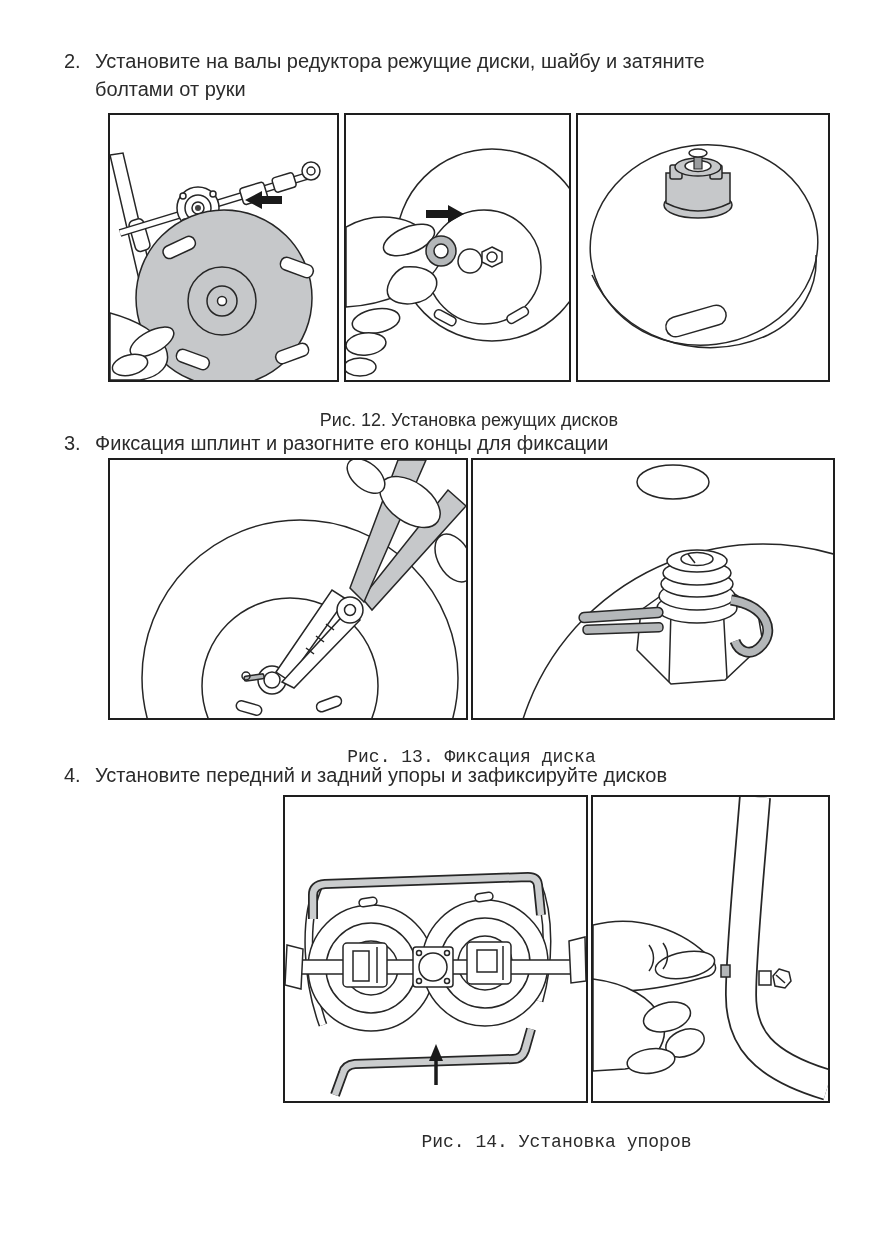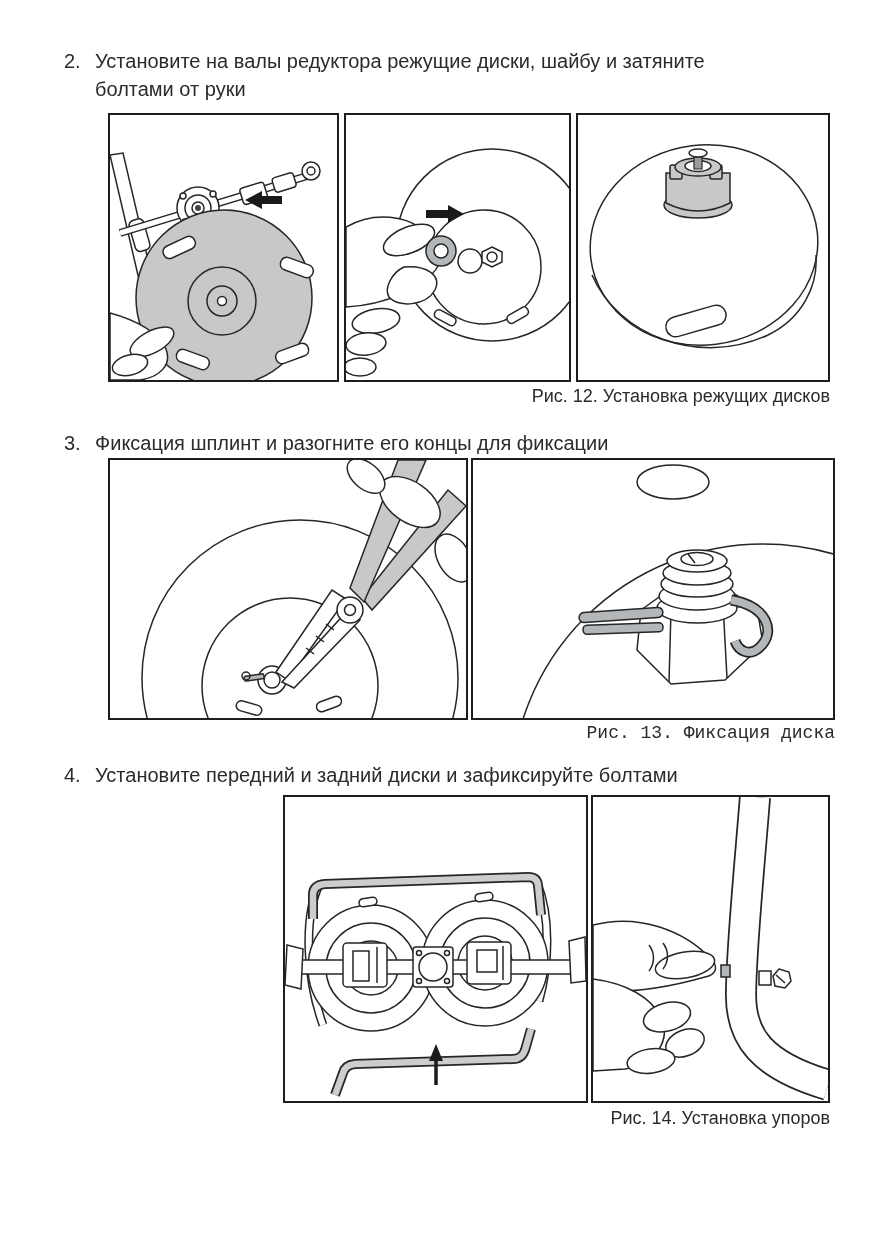--- a/index.html
+++ b/index.html
@@ -7,21 +7,21 @@
     width:875px;height:1241px;position:relative;background:#ffffff;
     font-family:"Liberation Sans","DejaVu Sans",sans-serif;
     color:#2b2b2b;overflow:hidden;
   }
   .step{position:absolute;display:flex;font-size:20px;line-height:28px;color:#2b2b2b;}
   .step .num{width:31px;flex:none;}
   .step .txt{max-width:625px;}
   .figure{position:absolute;}
   .panel{position:absolute;border:2px solid #1e1e1e;background:#ffffff;box-sizing:border-box;overflow:hidden;}
   .panel svg{position:absolute;left:0;top:0;display:block;}
-  .caption{position:absolute;text-align:right;font-size:18px;line-height:22px;color:#2b2b2b;}
+  .caption{position:absolute;text-align:center;font-size:18px;line-height:22px;color:#2b2b2b;margin-top:24px;}
   svg *{vector-effect:non-scaling-stroke;}
   .ln{fill:none;stroke:#262626;stroke-width:1.5;}
   .lnf{fill:#ffffff;stroke:#262626;stroke-width:1.5;}
   .gry{fill:#c6c8ca;stroke:#262626;stroke-width:1.5;}
   .gry2{fill:#b4b7b9;stroke:#262626;stroke-width:1.5;}
   .blk{fill:#1a1a1a;stroke:none;}
 </style>
 </head>
 <body>
 
@@ -189,21 +189,21 @@
         <path d="M258,140 C294,146 304,172 286,188 C277,196 266,192 262,181" stroke="#262626" stroke-width="11" fill="none"></path>
         <path d="M258,140 C294,146 304,172 286,188 C277,196 266,192 262,181" stroke="#b4b7b9" stroke-width="7.5" fill="none"></path>
       </g>
     </svg>
   </div>
 </div>
 <div class="caption" style="left:108px;top:722px;width:727px;font-family:Liberation Mono, monospace;">Рис. 13. Фиксация диска</div>
 
 <div class="step" style="left:64px;top:761px;">
   <span class="num">4.</span>
-  <span class="txt" style="max-width:720px">Установите передний и задний диски и зафиксируйте болтами</span>
+  <span class="txt" style="max-width:720px">Установите передний и задний упоры и зафиксируйте дисков</span>
 </div>
 
 <div class="figure" style="left:283px;top:795px;width:547px;height:308px;">
 
   <div class="panel" style="left:0;top:0;width:305px;height:308px;">
     <svg width="301" height="304" viewBox="0 0 301 304">
       <g>
         <path d="M34,88 C18,122 22,184 38,228" stroke="#262626" stroke-width="9" fill="none"></path>
         <path d="M34,88 C18,122 22,184 38,228" stroke="#ffffff" stroke-width="6" fill="none"></path>
         <path d="M252,86 C266,120 264,168 254,204" stroke="#262626" stroke-width="9" fill="none"></path>
@@ -278,13 +278,13 @@
         <ellipse class="lnf" cx="92" cy="168" rx="30" ry="13" transform="rotate(-10 92 168)"></ellipse>
         <path class="ln" d="M56,148 C62,156 62,166 56,174 M70,146 C76,154 76,164 70,172"></path>
         <path class="lnf" d="M0,182 C32,186 60,200 70,224 C76,245 62,268 32,272 L0,274 Z"></path>
         <ellipse class="lnf" cx="74" cy="220" rx="24" ry="14" transform="rotate(-15 74 220)"></ellipse>
         <ellipse class="lnf" cx="92" cy="246" rx="20" ry="13" transform="rotate(-22 92 246)"></ellipse>
         <ellipse class="lnf" cx="58" cy="264" rx="24" ry="12" transform="rotate(-8 58 264)"></ellipse>
       </g>
     </svg>
   </div>
 </div>
-<div class="caption" style="left:283px;top:1107px;width:547px;">Рис. 14. Установка упоров</div>
+<div class="caption" style="left:283px;top:1107px;width:547px;font-family:Liberation Mono, monospace;">Рис. 14. Установка упоров</div>
 
 </body></html>

